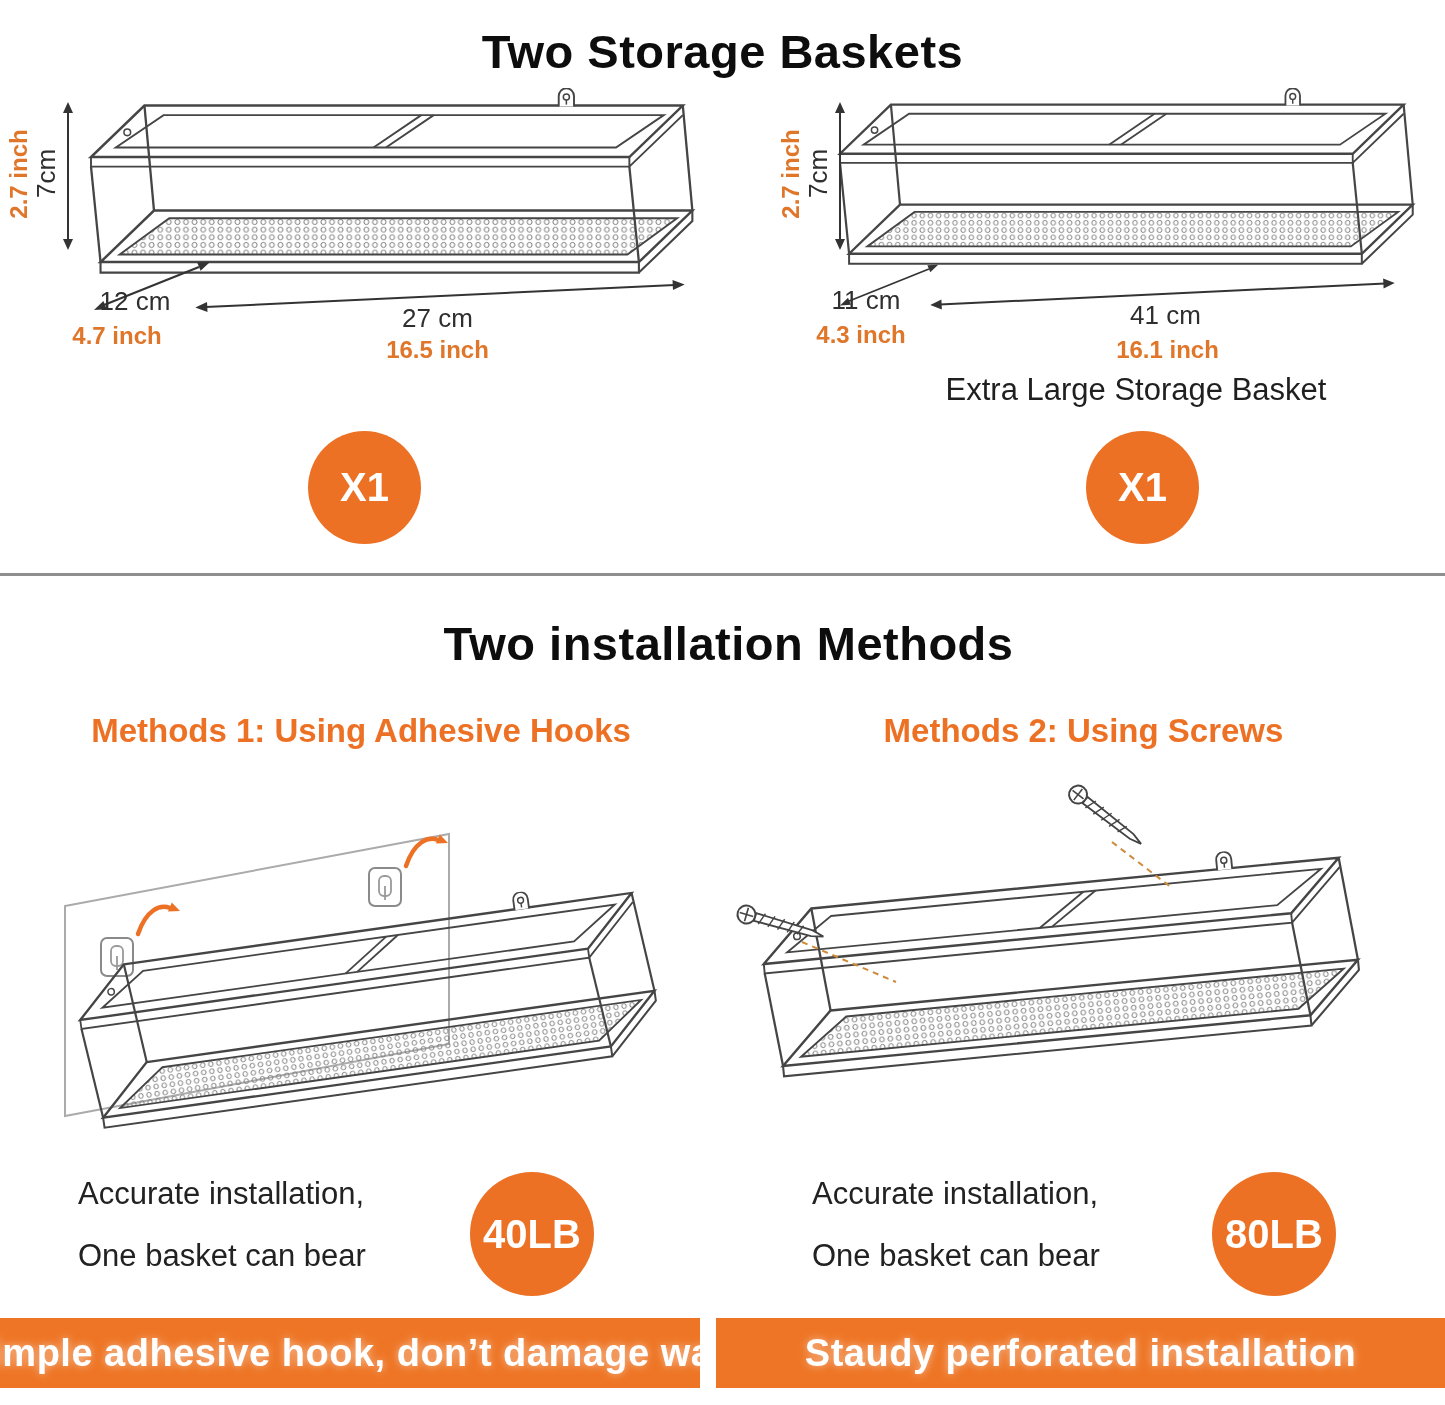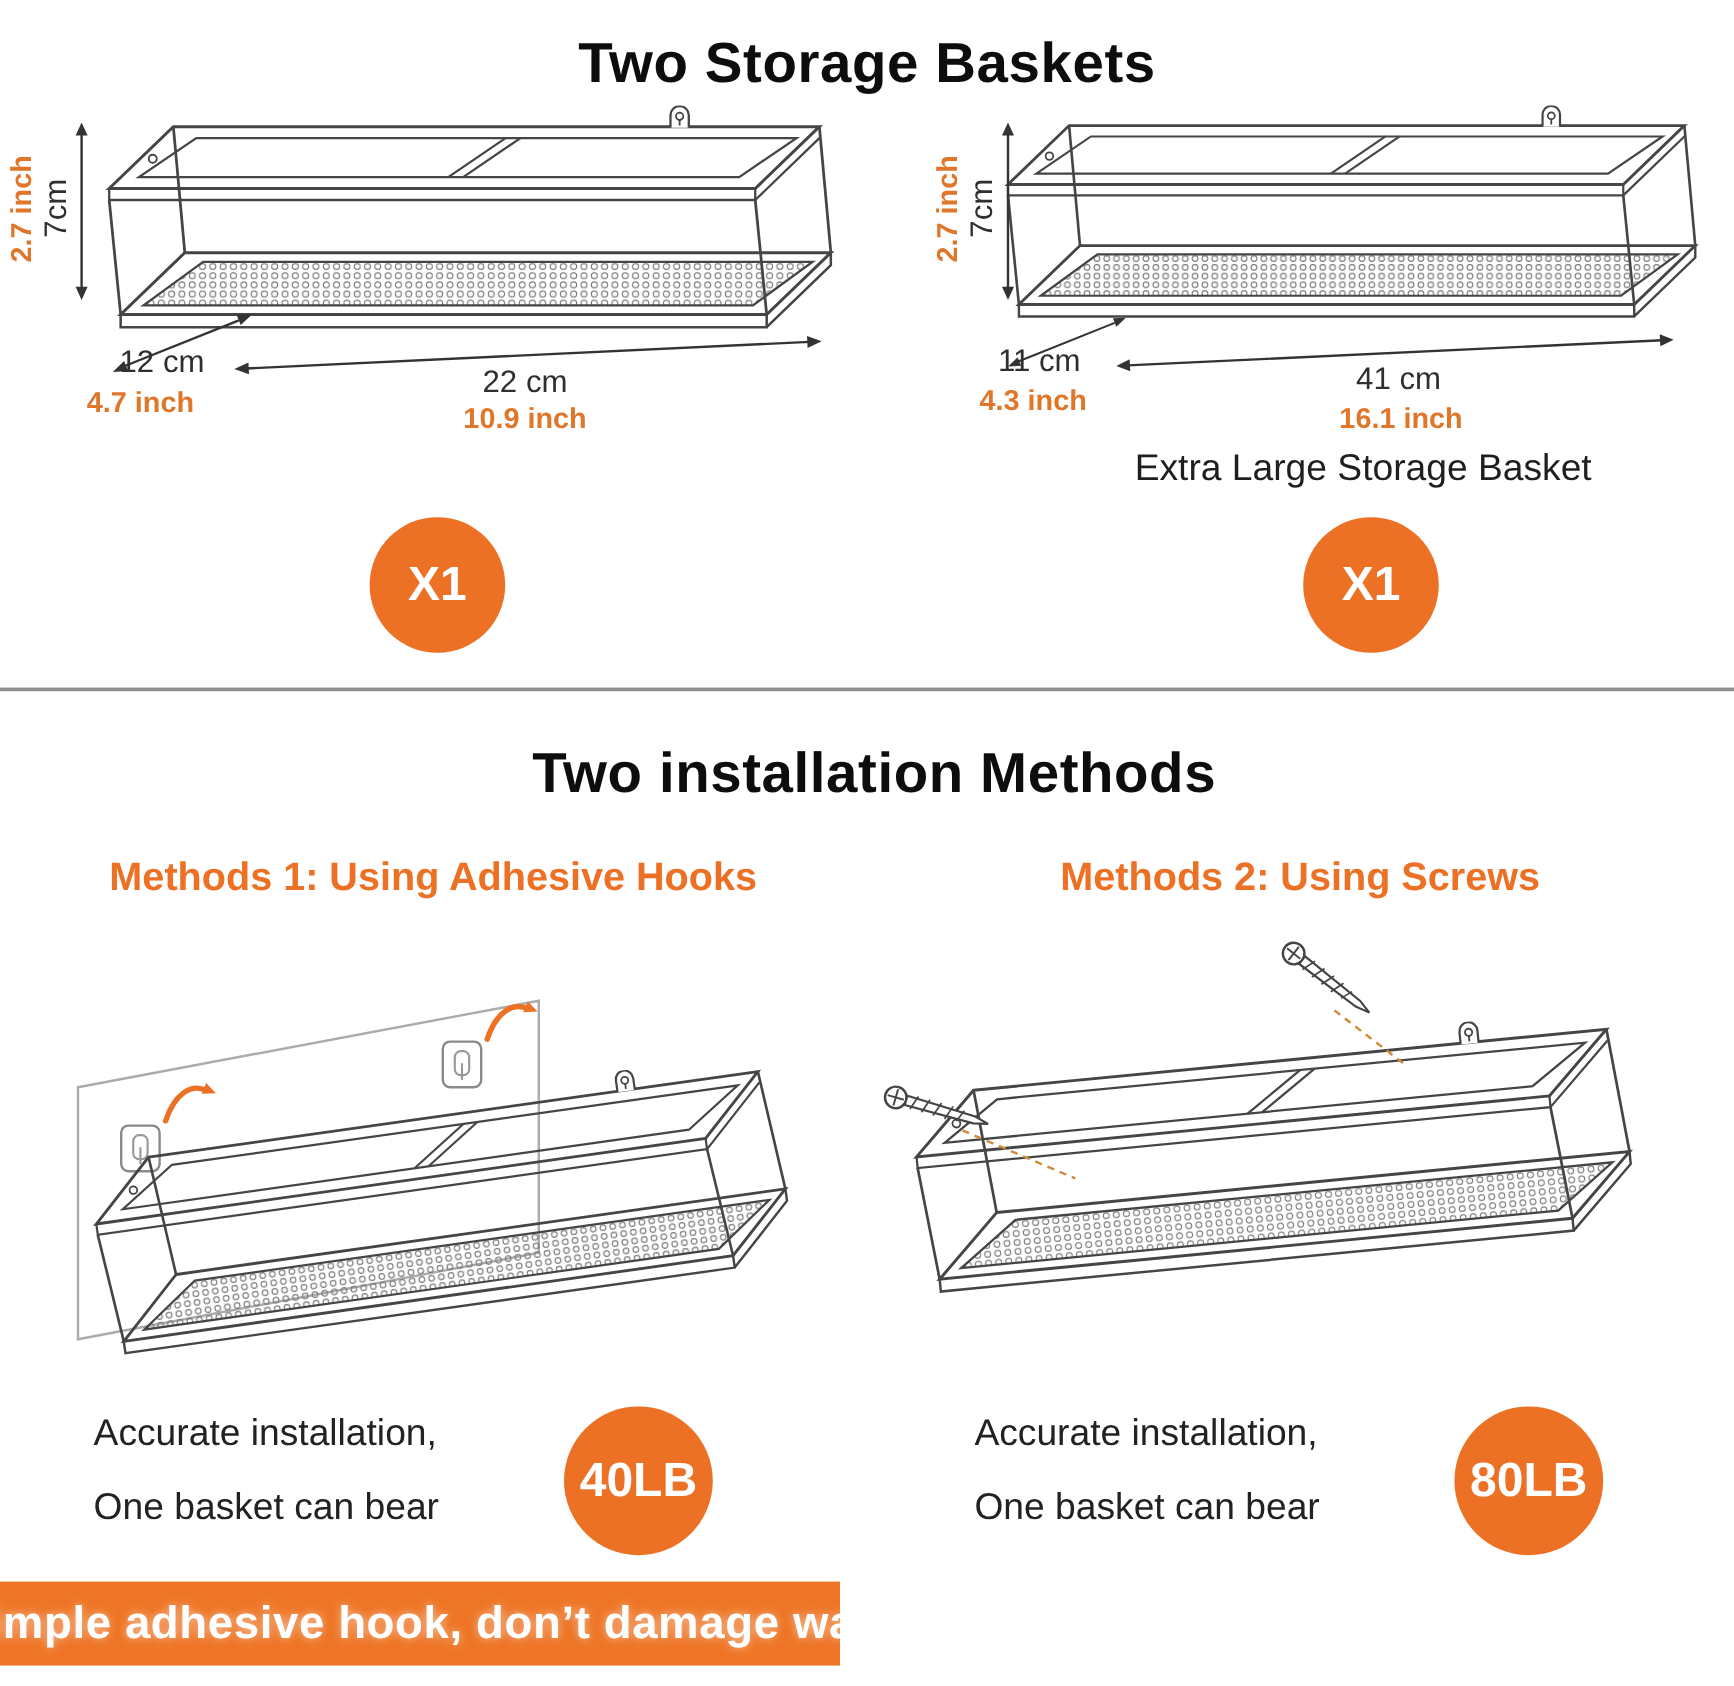--- a/index.html
+++ b/index.html
@@ -82,22 +82,22 @@
     <polygon points="6,54 18.8,53.2 15.4,44.9" fill="#333"></polygon>
   </svg>
   <div class="dim-cm center abs" style="left:75px; top:286px; width:120px;">12 cm</div>
   <div class="dim-in center abs" style="left:57px; top:322px; width:120px;">4.7 inch</div>
 
   <svg class="abs rot-ha" style="left:195px; top:288px;" width="490" height="16" viewBox="0 0 490 16">
     <line x1="10" y1="8" x2="480" y2="8" stroke="#333" stroke-width="2"></line>
     <polygon points="0,8 12,3 12,13" fill="#333"></polygon>
     <polygon points="490,8 478,3 478,13" fill="#333"></polygon>
   </svg>
-  <div class="dim-cm center abs" style="left:355px; top:303px; width:165px;">22 cm</div>
-  <div class="dim-in center abs" style="left:345px; top:336px; width:185px;">10.9 inch</div>
+  <div class="dim-cm center abs" style="left:355px; top:303px; width:165px;">27 cm</div>
+  <div class="dim-in center abs" style="left:345px; top:336px; width:185px;">16.5 inch</div>
 
   <div class="qty-badge abs" style="left:308px; top:431px;">X1</div>
 
   <svg class="abs" style="left:820px; top:88px;" width="600" height="196" viewBox="0 0 660 215">
       <use href="#basket"></use>
     </svg>
 
   <svg class="abs" style="left:832px; top:102px;" width="16" height="148" viewBox="0 0 16 148">
     <line x1="8" y1="9" x2="8" y2="139" stroke="#333" stroke-width="2"></line>
     <polygon points="8,0 3,11 13,11" fill="#333"></polygon>
@@ -191,14 +191,15 @@
 
   <div class="caption abs" style="left:78px; top:1176px;">Accurate installation,</div>
   <div class="caption abs" style="left:78px; top:1238px;">One basket can bear</div>
   <div class="cap-badge abs" style="left:470px; top:1172px;">40LB</div>
 
   <div class="caption abs" style="left:812px; top:1176px;">Accurate installation,</div>
   <div class="caption abs" style="left:812px; top:1238px;">One basket can bear</div>
   <div class="cap-badge abs" style="left:1212px; top:1172px;">80LB</div>
 
   <div class="banner abs" style="left:0; top:1318px; width:700px; height:70px;">Simple adhesive hook, don’t damage wall</div>
+  <div class="banner abs" style="left:716px; top:1318px; width:729px; height:70px;">Staudy perforated installation</div>
 
 </div>
 
 </body></html>

